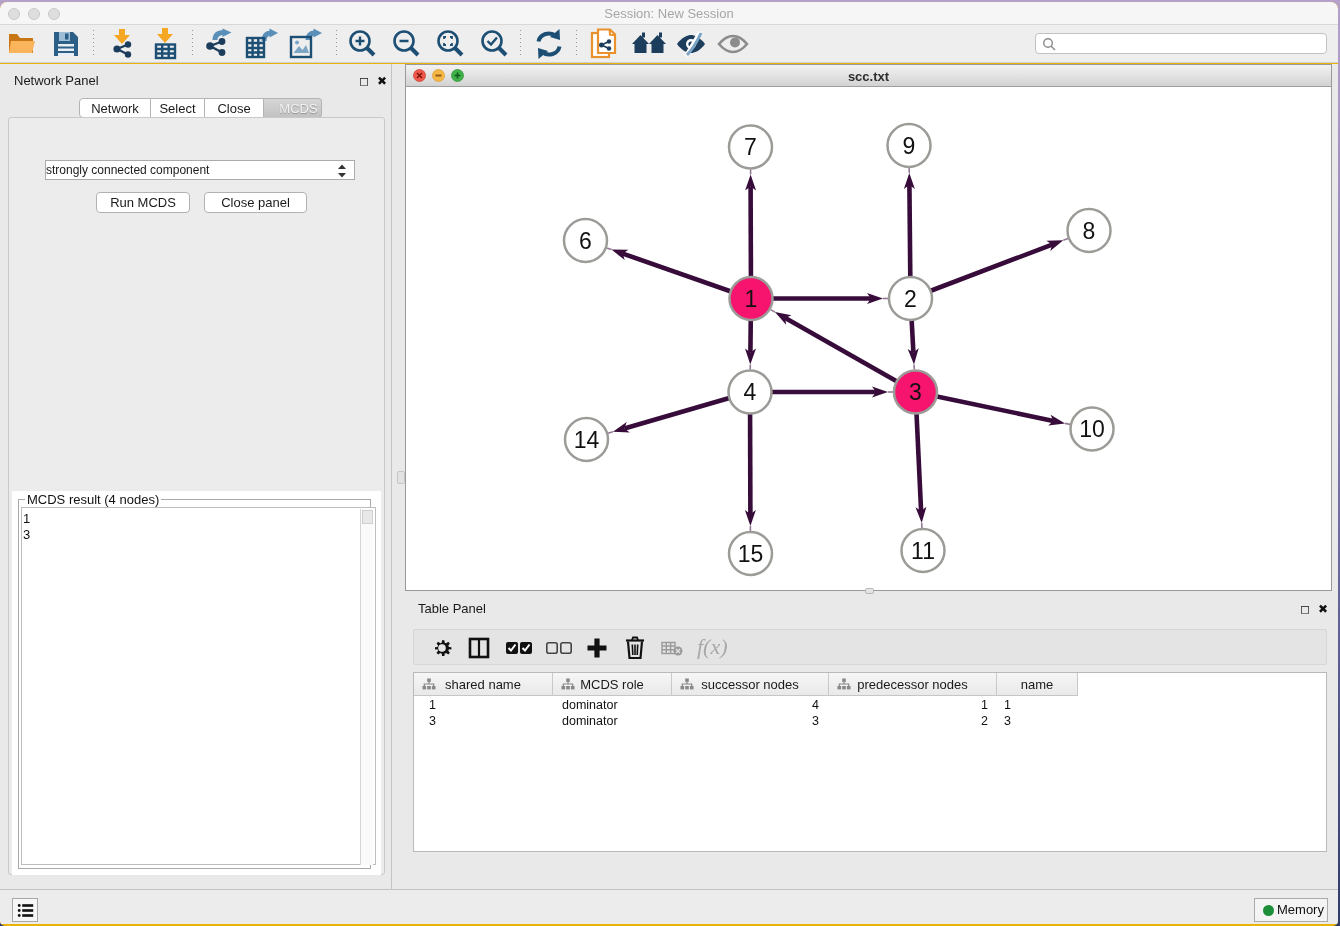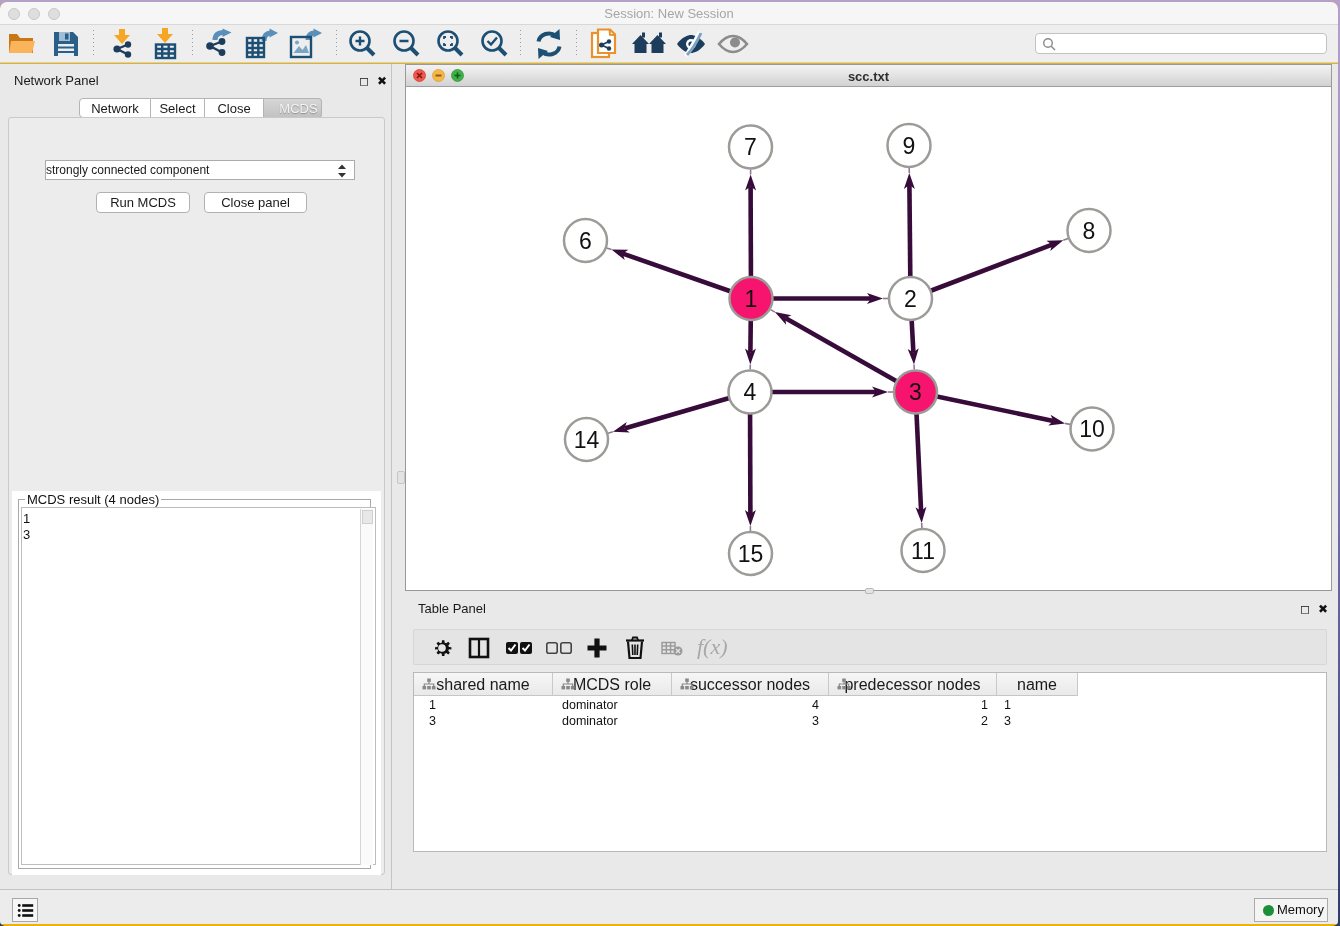--- a/index.html
+++ b/index.html
@@ -66,21 +66,21 @@
   font-weight:bold; color:#2e2e2e; }
 
 #tpanel { position:absolute; left:405px; top:594px; width:927px; height:292px; }
 #ttoolbar { position:absolute; left:8px; top:33px; width:914px; height:36px;
   background:#e4e4e4; border:1px solid #d6d6d6; border-radius:2px; }
 #ttable { position:absolute; left:8px; top:76px; width:914px; height:180px;
   background:#fff; border:1px solid #b9b9b9; }
 #thead { position:absolute; left:0; top:0; height:23px;
   background:linear-gradient(180deg,#f6f6f6,#e9e9e9); border-bottom:1px solid #c6c6c6; }
 .hcell { position:absolute; top:0; height:23px; border-right:1px solid #c9c9c9;
-  font-size:16px; color:#1a1a1a; text-align:center; line-height:23px; }
+  font-size:13px; color:#1a1a1a; text-align:center; line-height:23px; }
 .hicon { position:absolute; left:8px; top:5px; }
 .trow { position:absolute; left:0; height:16px; font-size:12.5px; color:#111; }
 .tcell { position:absolute; top:0; height:16px; line-height:16px; }
 .tabrow2 { position:absolute; display:flex; }
 .btab { height:23px; background:#fff; border:1px solid #b0b0b0; border-left:none;
   font-size:13px; font-weight:bold; color:#1d1d1d; text-align:center; line-height:21px; }
 .btab.first { border-left:1px solid #b0b0b0; border-radius:5px 0 0 5px; }
 .btab.last { border-radius:0 5px 5px 0; }
 .btab.sel { background:linear-gradient(180deg,#dadada,#c9c9c9); color:#ebebeb;
   text-shadow:0 1px 1px rgba(130,130,130,.6); }

